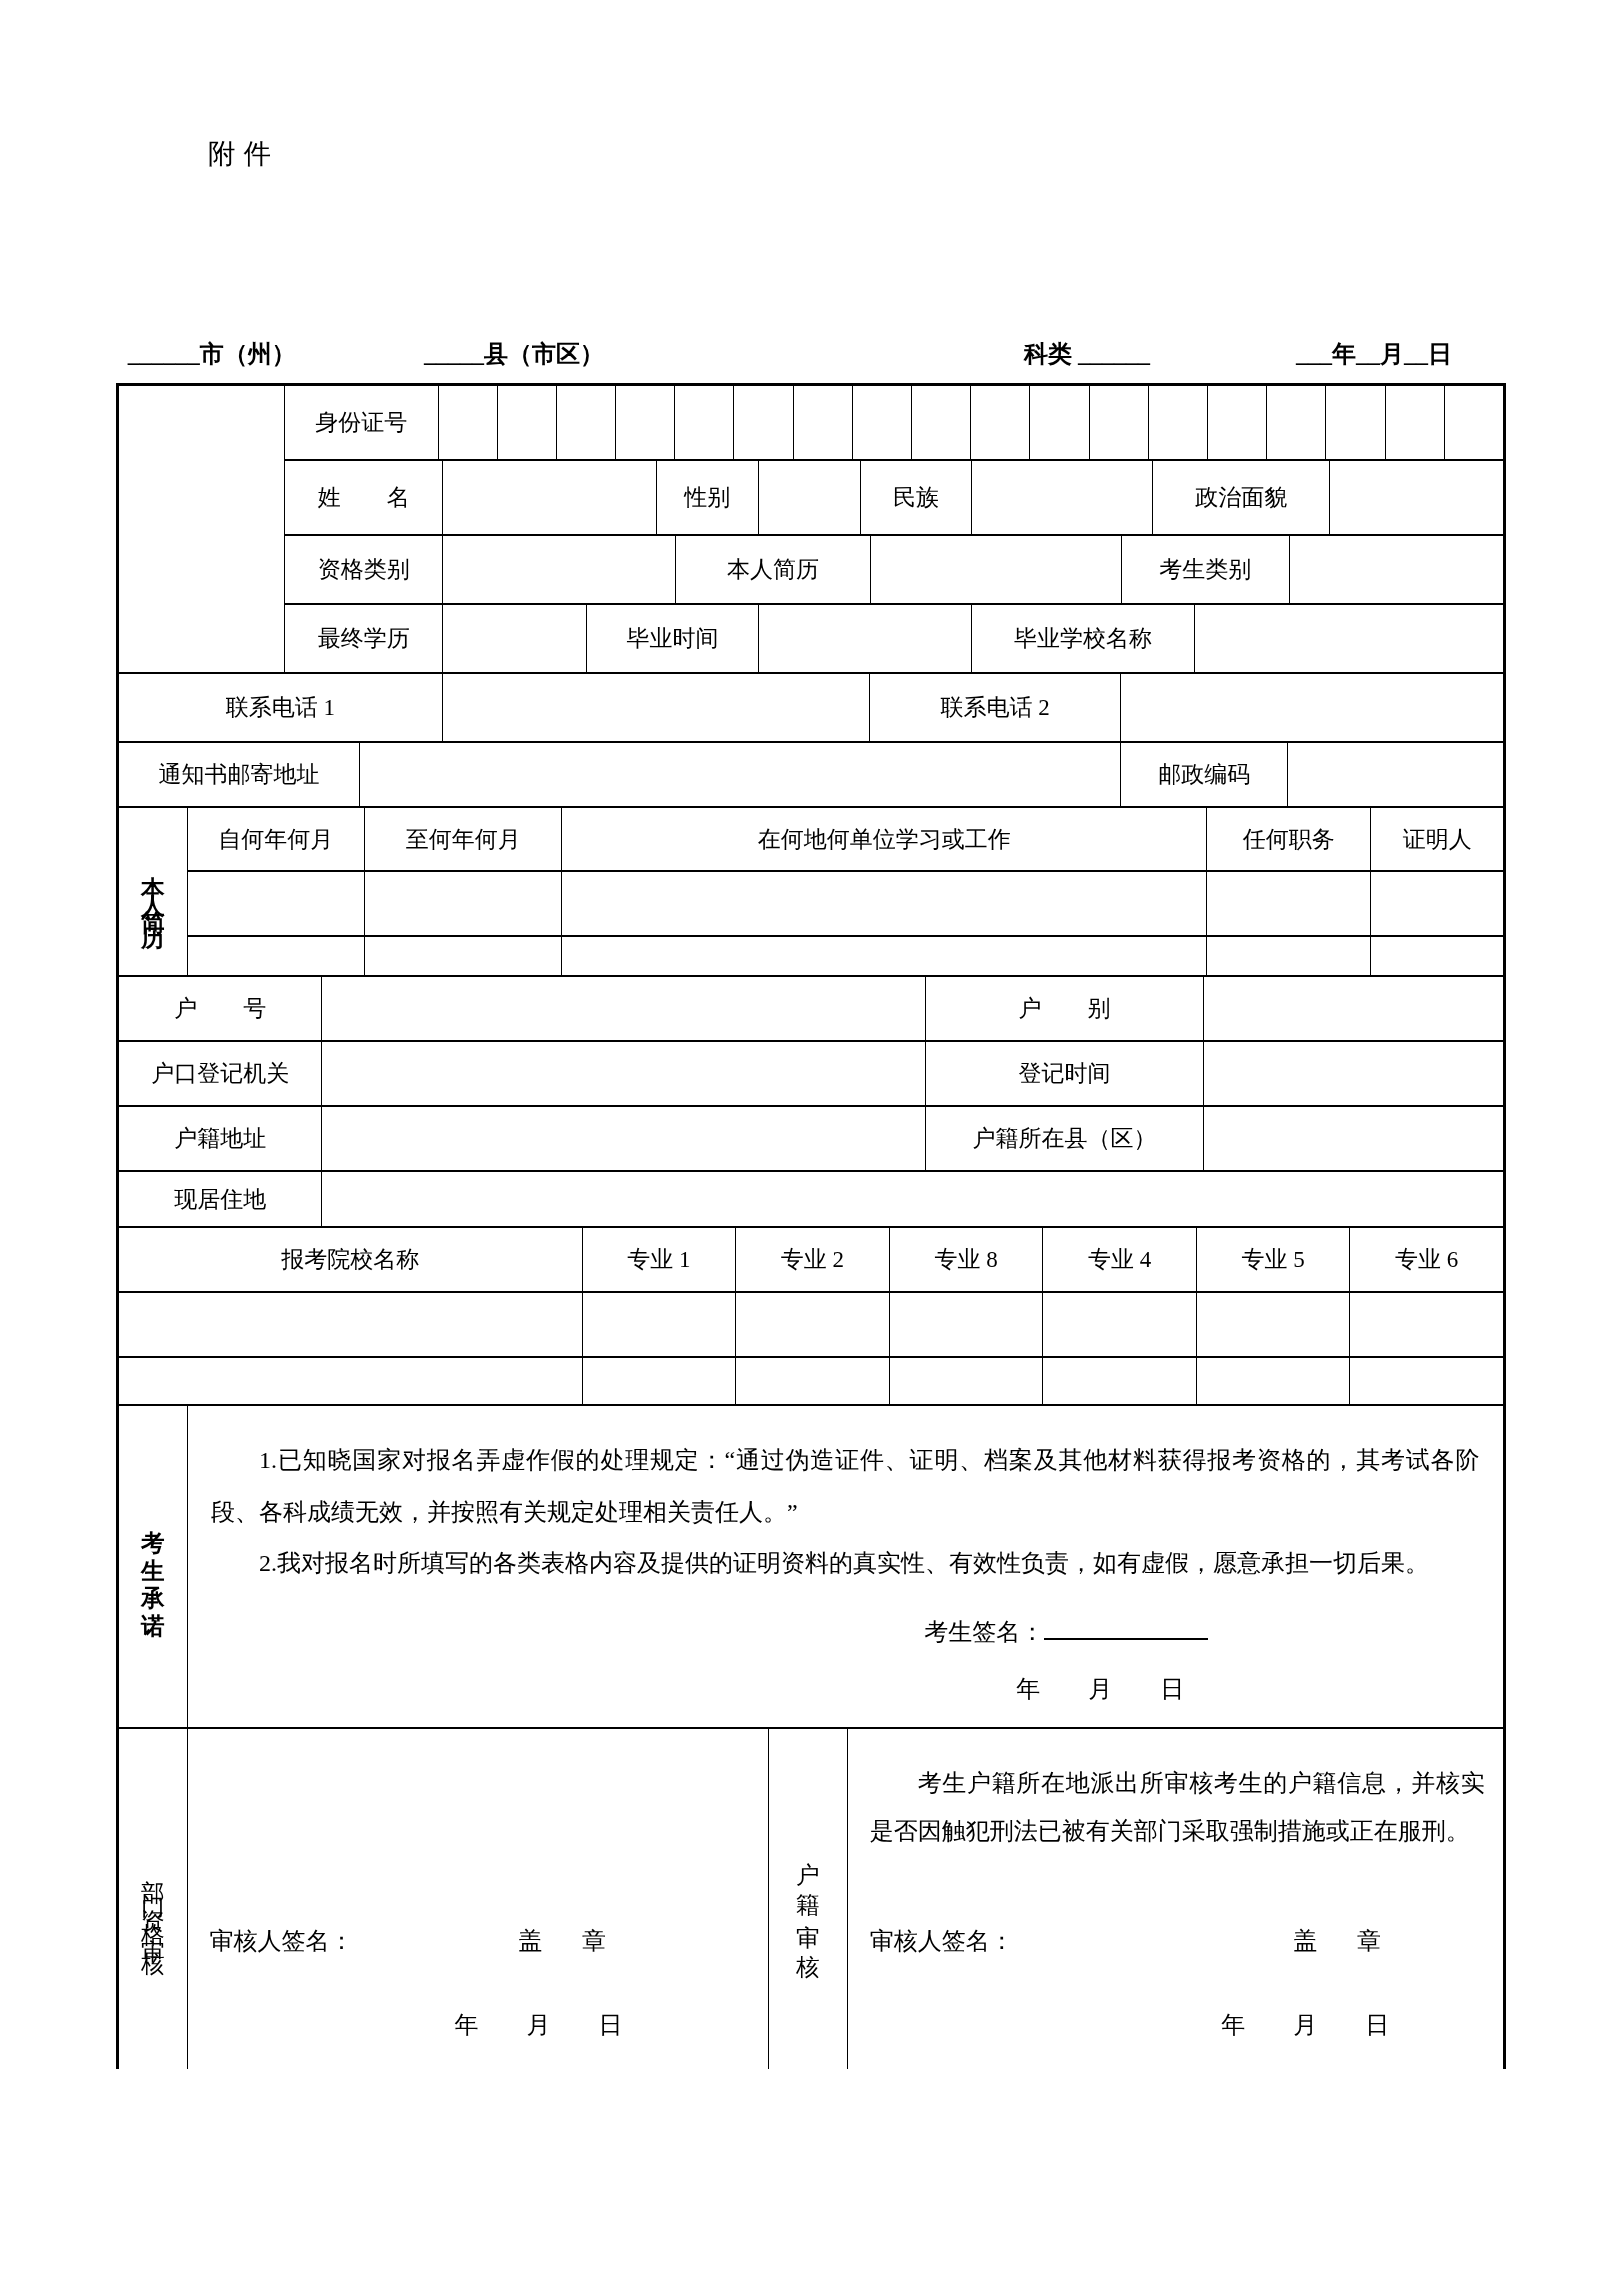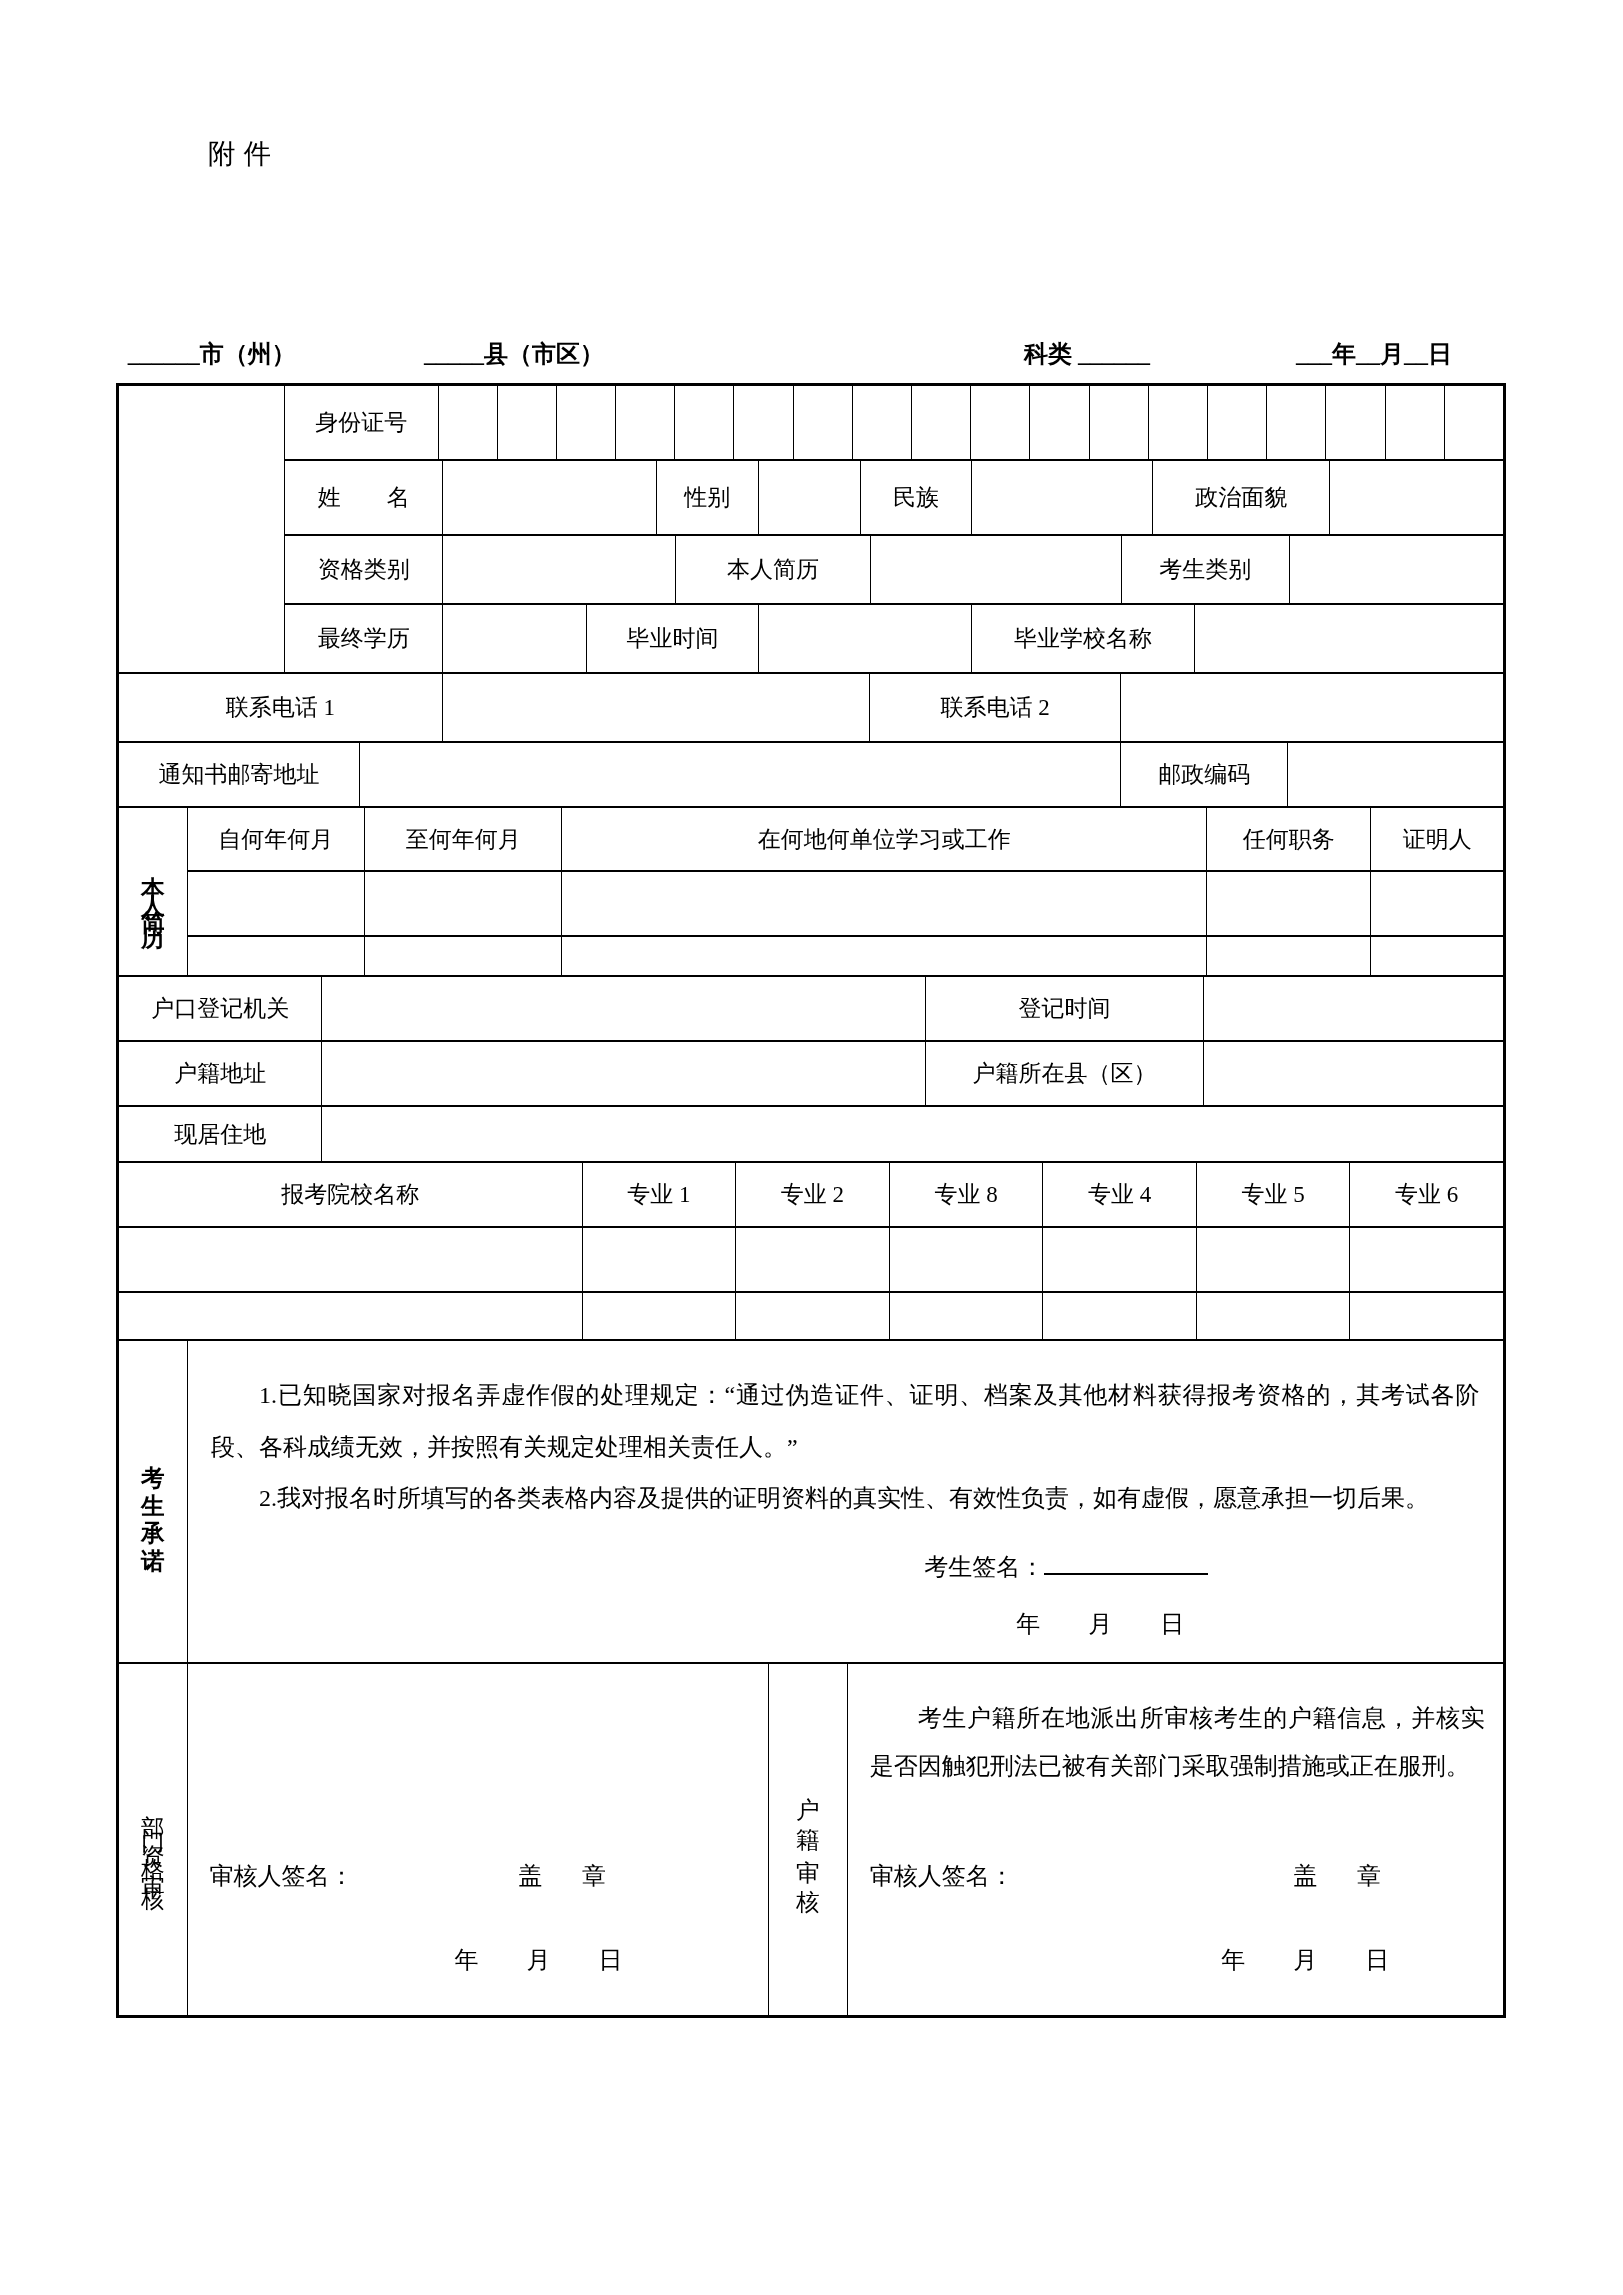--- a/index.html
+++ b/index.html
@@ -152,20 +152,26 @@
           <div class="c" style="width:13.5%"></div>
           <div class="c" style="width:15%"></div>
           <div class="c" style="width:49%"></div>
           <div class="c" style="width:12.5%"></div>
           <div class="c cl" style="width:10%"></div>
         </div>
       </div>
     </div>
 
     <div class="r" style="height:65px">
+      <div class="c" style="width:14.7%">户　　号</div>
+      <div class="c" style="width:43.6%"></div>
+      <div class="c" style="width:20.1%">户　　别</div>
+      <div class="c cl" style="width:21.6%"></div>
+    </div>
+    <div class="r" style="height:65px">
       <div class="c" style="width:14.7%">户口登记机关</div>
       <div class="c" style="width:43.6%"></div>
       <div class="c" style="width:20.1%">登记时间</div>
       <div class="c cl" style="width:21.6%"></div>
     </div>
     <div class="r" style="height:65px">
       <div class="c" style="width:14.7%">户籍地址</div>
       <div class="c" style="width:43.6%"></div>
       <div class="c" style="width:20.1%">户籍所在县（区）</div>
       <div class="c cl" style="width:21.6%"></div>

